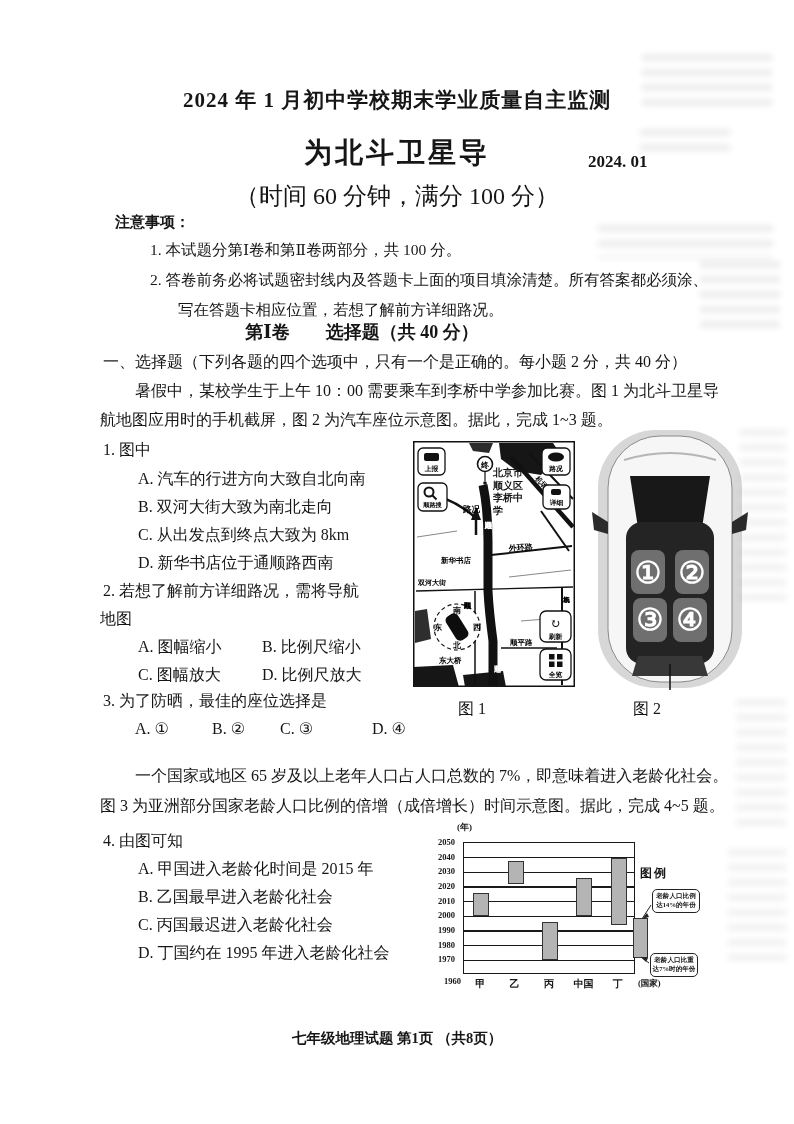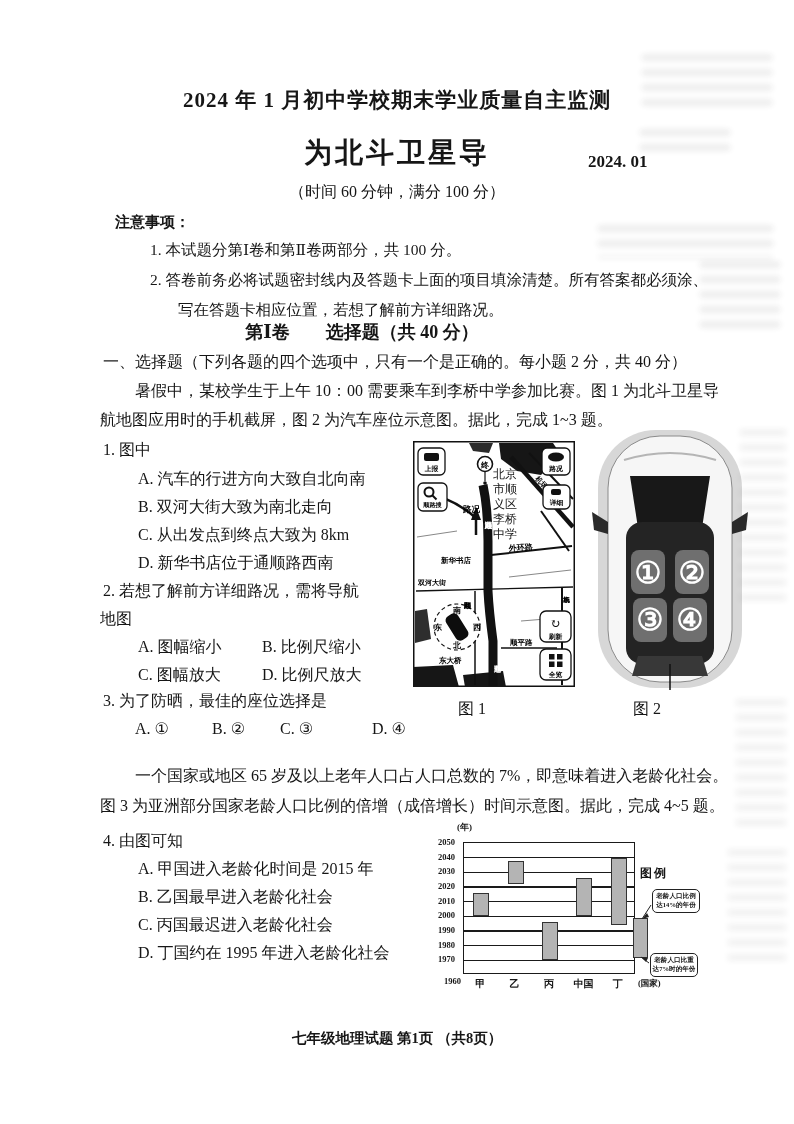--- a/index.html
+++ b/index.html
@@ -6,25 +6,25 @@
   html,body{width:794px;height:1124px}
   body{position:relative;background:#fff;color:#161616;overflow:hidden;
        font-family:"Liberation Serif","DejaVu Serif",serif;font-weight:500}
   .t{position:absolute;white-space:nowrap;font-size:16px;line-height:1.2}
   .center{left:0;width:794px;text-align:center}
   .bold{font-weight:700}
   
   .title{top:88px;font-size:21px;letter-spacing:1px}
   .subject{top:136px;font-size:28px;letter-spacing:3px}
   .date{left:588px;top:152px;font-size:17px;font-weight:700}
-  .meta{top:182px;font-size:16px}
+  .meta{top:182px;font-size:24px}
   
   .fig{position:absolute}
   .cap{position:absolute;font-size:16px;white-space:nowrap}
-  .dest{position:absolute;left:80px;top:26px;width:32px;font-size:12px;line-height:1.25;font-weight:400;white-space:normal}
+  .dest{position:absolute;left:80px;top:26px;width:32px;font-size:10px;line-height:1.25;font-weight:700;white-space:normal}
   
   .fig3{position:absolute;left:443px;top:821px;width:300px;height:196px}
   .fig3-ylab{position:absolute;left:14px;top:0;font-size:9px;font-weight:700}
   .fig3-plot{position:absolute;left:20px;top:21px;width:172px;height:132px;border:1.6px solid #1a1a1a;background:#fff}
   .grid{position:absolute;left:0;right:0;height:1.4px;background:#1a1a1a}
   .vbar{position:absolute;width:16px;border:1.1px solid #333}
   .ytick{position:absolute;left:-5px;width:23px;text-align:left;font-size:8.5px;font-weight:700}
   .xtick{position:absolute;top:156px;text-align:center;font-size:10px;font-weight:700;white-space:nowrap}
   .fig3-xunit{position:absolute;left:195px;top:157px;font-size:8.5px;font-weight:700}
   .fig3-legend-title{position:absolute;left:197px;top:44px;font-size:12px;font-weight:700;letter-spacing:2px}

